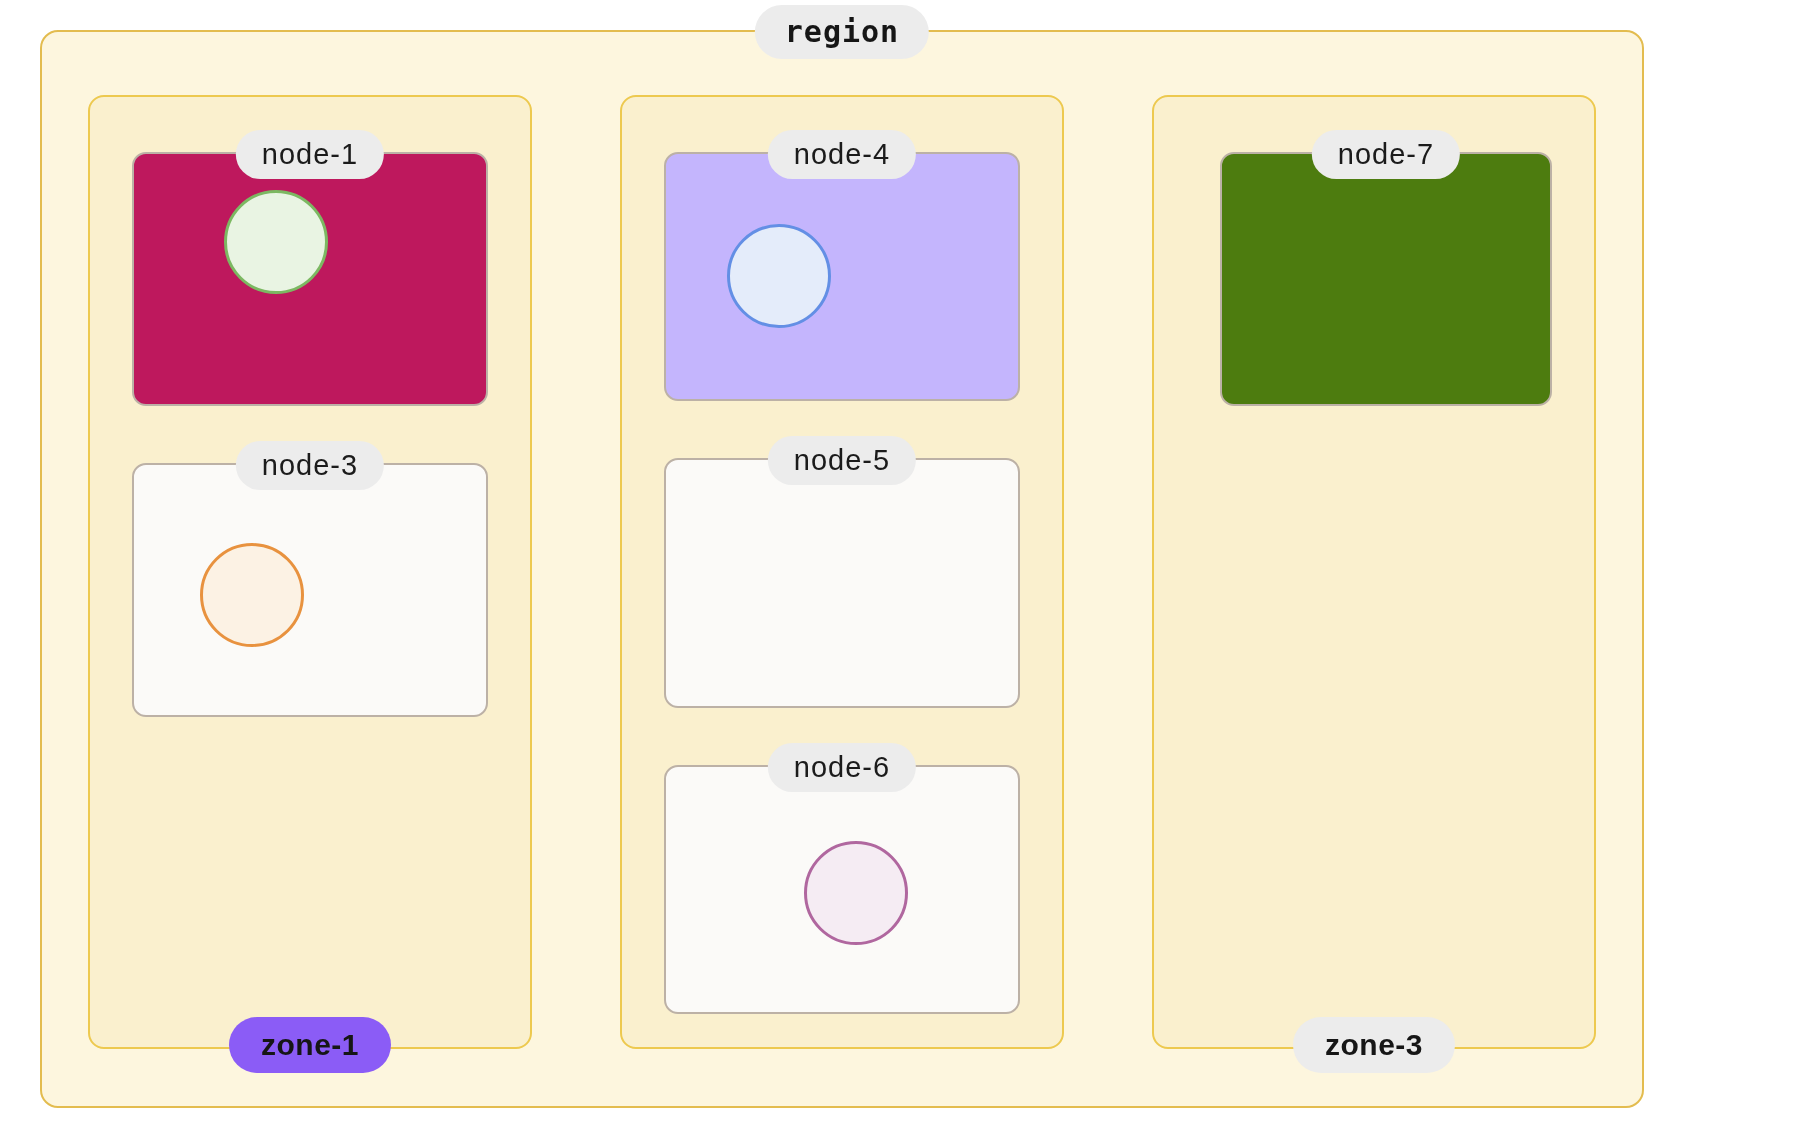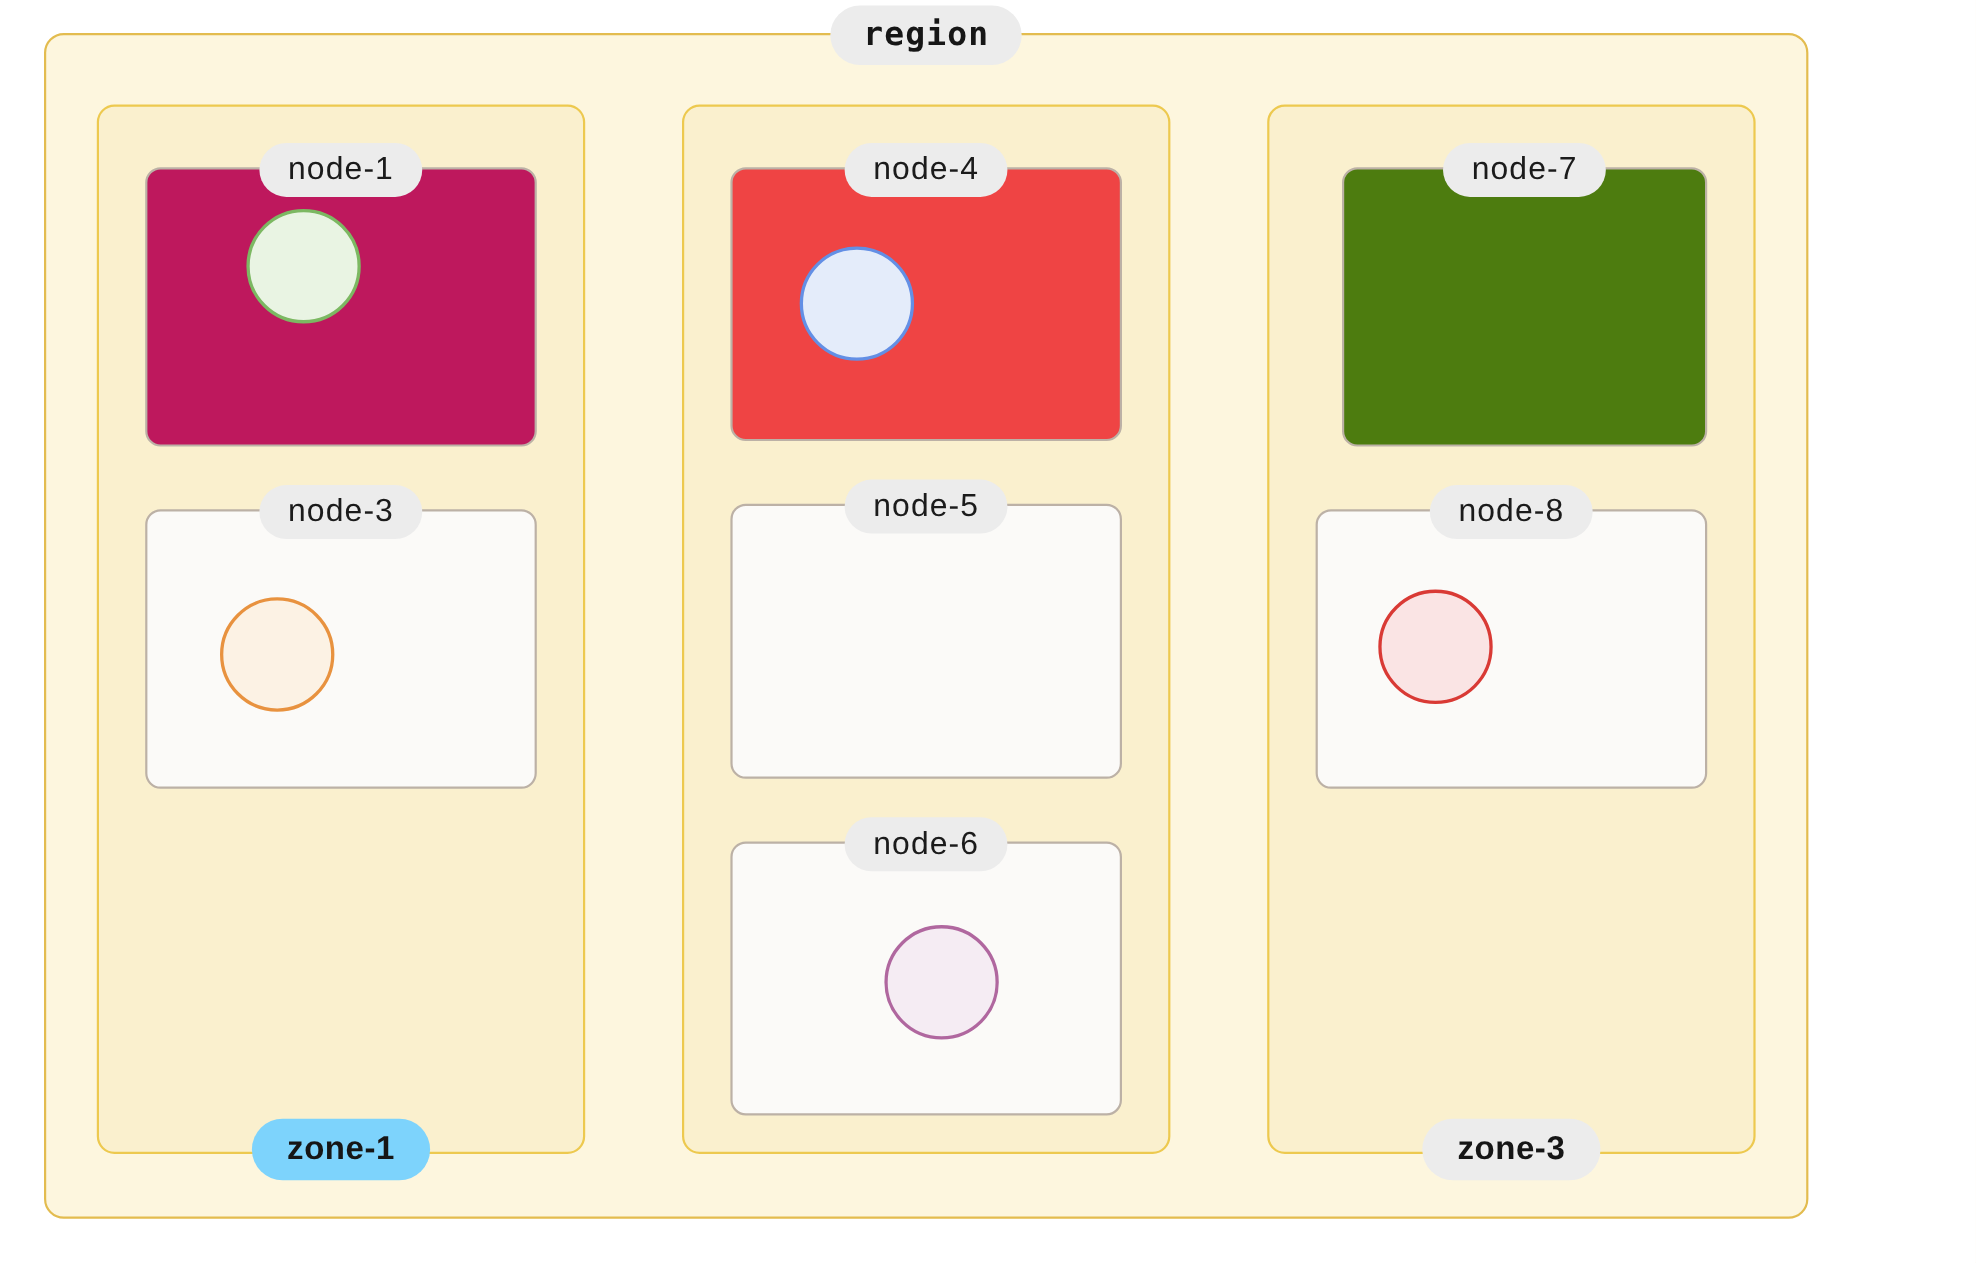--- a/index.html
+++ b/index.html
@@ -108,41 +108,37 @@
 
     <section class="zone" style="background-color: rgb(250, 240, 206); border-color: rgb(237, 201, 79);">
       <div class="node" style="background-color: #be185d; border-color: rgb(188, 177, 166);">
         <div class="pill node-label" style="background-color: rgb(236, 236, 236);">node-1</div>
         <div class="pod pod-n1" style="background-color: rgb(233, 244, 227); border-color: rgb(124, 184, 98);"></div>
       </div>
       <div class="node" style="background-color: rgb(251, 250, 248); border-color: rgb(188, 177, 166);">
         <div class="pill node-label" style="background-color: rgb(236, 236, 236);">node-3</div>
         <div class="pod pod-n3" style="background-color: rgb(252, 242, 228); border-color: rgb(232, 146, 63);"></div>
       </div>
-      <div class="pill zone-label" style="background-color: #7dd3fc;">zone-1</div>
+      <div class="pill zone-label" style="background-color: #8b5cf6;">zone-1</div>
     </section>
 
     <section class="zone" style="background-color: rgb(250, 240, 206); border-color: rgb(237, 201, 79);">
-      <div class="node" style="background-color: #ef4444; border-color: rgb(188, 177, 166);">
+      <div class="node" style="background-color: #c4b5fd; border-color: rgb(188, 177, 166);">
         <div class="pill node-label" style="background-color: rgb(236, 236, 236);">node-4</div>
         <div class="pod pod-n4" style="background-color: rgb(228, 236, 250); border-color: rgb(99, 143, 229);"></div>
       </div>
       <div class="node" style="background-color: rgb(251, 250, 248); border-color: rgb(188, 177, 166);">
         <div class="pill node-label" style="background-color: rgb(236, 236, 236);">node-5</div>
       </div>
       <div class="node" style="background-color: rgb(251, 250, 248); border-color: rgb(188, 177, 166);">
         <div class="pill node-label" style="background-color: rgb(236, 236, 236);">node-6</div>
         <div class="pod pod-n6" style="background-color: rgb(245, 236, 243); border-color: rgb(176, 103, 159);"></div>
       </div>
     </section>
 
     <section class="zone" style="background-color: rgb(250, 240, 206); border-color: rgb(237, 201, 79);">
       <div class="node" style="background-color: #4d7c0f; border-color: rgb(188, 177, 166); margin-left: 24px;">
         <div class="pill node-label" style="background-color: rgb(236, 236, 236);">node-7</div>
       </div>
-      <div class="node" style="background-color: rgb(251, 250, 248); border-color: rgb(188, 177, 166);">
-        <div class="pill node-label" style="background-color: rgb(236, 236, 236);">node-8</div>
-        <div class="pod pod-n8" style="background-color: rgb(250, 228, 228); border-color: rgb(217, 58, 53);"></div>
-      </div>
       <div class="pill zone-label" style="background-color: rgb(236, 236, 236);">zone-3</div>
     </section>
   </section>
 </div>
 
 </body></html>

